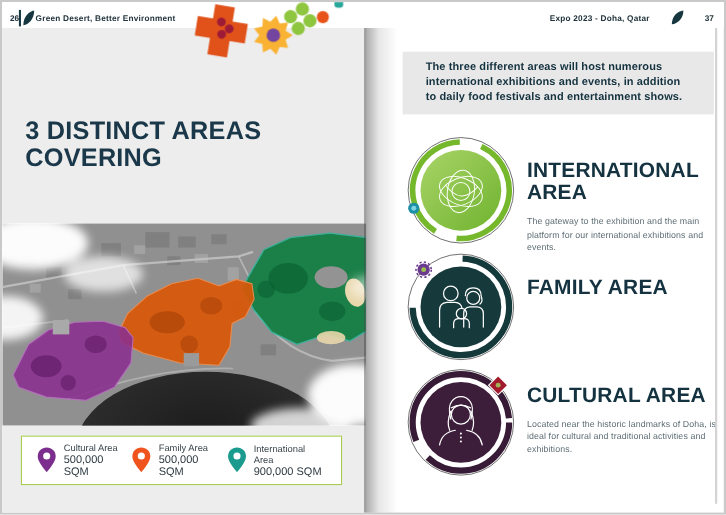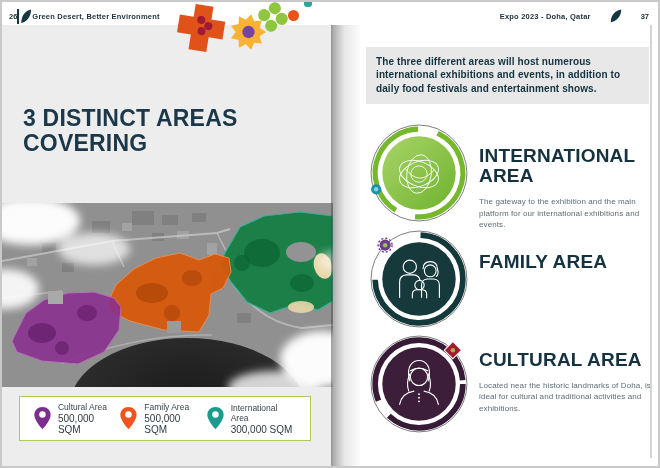--- a/index.html
+++ b/index.html
@@ -38,21 +38,21 @@
   .clover{left:256px;top:0px;}
   .odot{left:286px;top:8px;width:11px;height:11px;border-radius:50%;background:#e8531a;}
   .tsq{left:302px;top:0px;width:8px;height:5px;background:#2aa79b;border-radius:0 0 3px 3px;}
 
   
   .spine{position:absolute;left:329px;top:0;width:32px;height:100%;z-index:5;pointer-events:none;
     background:linear-gradient(to right, rgba(70,70,70,.5) 0%, rgba(120,120,120,.18) 42%, rgba(255,255,255,0) 95%);}
   .page-edge{position:absolute;left:648px;top:18px;bottom:8px;width:1.5px;background:#c9c9c9;opacity:.8;z-index:4;}
 
   
-  .intro{position:absolute;left:364px;top:45px;width:283px;height:57px;background:#e8e8e8;z-index:2;padding:8px 10px;}
+  .intro{position:absolute;left:364px;top:45px;width:283px;height:57px;background:#e8e8e8;z-index:2;padding:8px 21px;}
   .intro-txt{font-size:10px;font-weight:bold;color:#14323f;line-height:1.33;letter-spacing:.1px;}
 
   .area-graphic{position:absolute;width:102px;height:102px;z-index:2;}
   .g-int{left:366px;top:120px;}
   .g-fam{left:366px;top:226px;}
   .g-cul{left:366px;top:331px;}
 
   .area-text{position:absolute;left:477px;width:180px;z-index:2;}
   .t-int{top:144px;}
   .t-fam{top:250px;}
@@ -212,21 +212,21 @@
         <span class="leg-val">500,000 SQM</span>
       </div>
     </div>
     <div class="leg-item">
       <svg width="19" height="25" viewBox="0 0 20 27">
         <path d="M10 1 C5 1 1.2 4.8 1.2 9.6 c0 5.9 8.8 15.4 8.8 15.4 s8.8 -9.5 8.8 -15.4 C18.8 4.8 15 1 10 1 Z" fill="#1b9b8e"></path>
         <circle cx="10" cy="9.2" r="3.5" fill="#ffffff"></circle>
       </svg>
       <div class="leg-txt">
         <span class="leg-name">International Area</span>
-        <span class="leg-val">300,000 SQM</span>
+        <span class="leg-val">900,000 SQM</span>
       </div>
     </div>
   </div>
 
   <div class="spine"></div>
   <div class="page-edge"></div>
 
   <div class="intro">
     <div class="intro-txt">The three different areas will host numerous international exhibitions and events, in addition to daily food festivals and entertainment shows.</div>
   </div>

